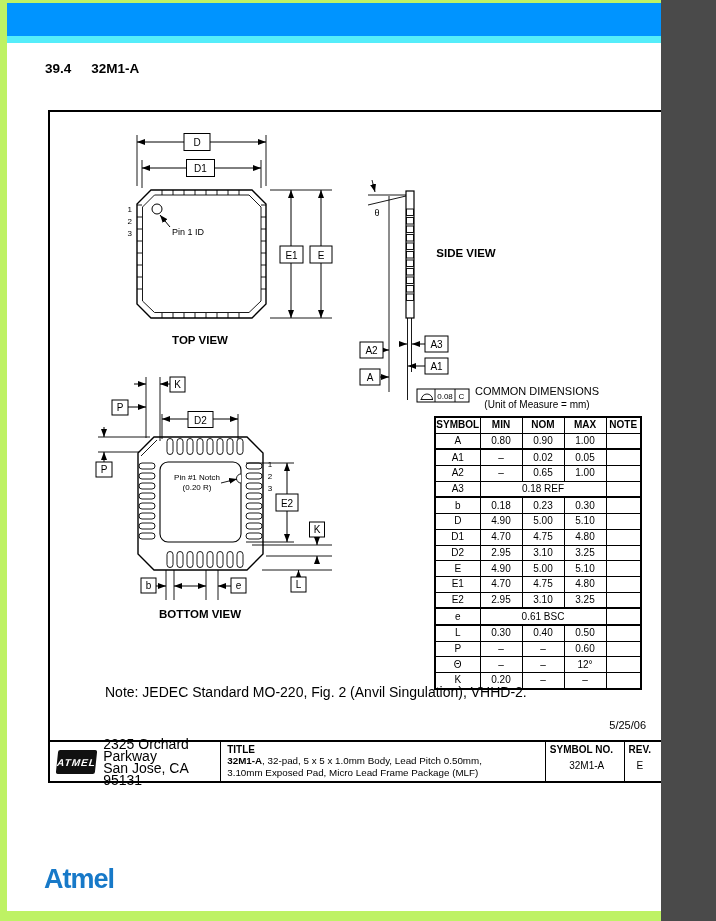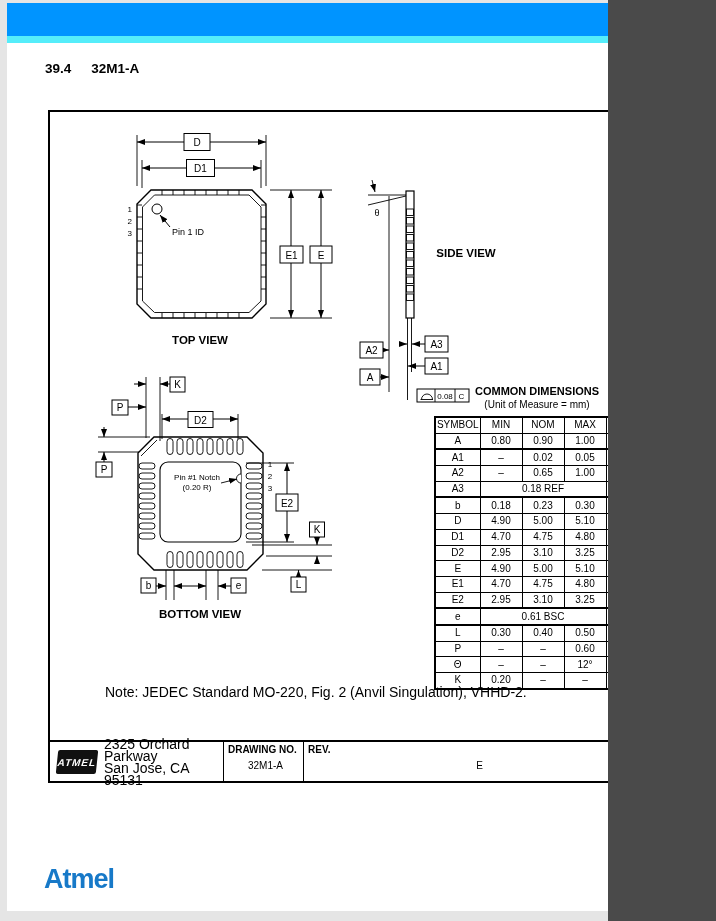--- a/index.html
+++ b/index.html
@@ -1,30 +1,30 @@
 <!DOCTYPE html>
 <html><head>
 <meta charset="utf-8">
 <style>
   html,body{margin:0;padding:0;background:#4a4a4a;}
-  .screen{position:relative;width:608px;height:921px;background:#e5e5e5;font-family:"Liberation Sans",sans-serif;color:#000;overflow:hidden;}
+  .screen{position:relative;width:661px;height:921px;background:#bef264;font-family:"Liberation Sans",sans-serif;color:#000;overflow:hidden;}
   .paper{position:absolute;left:7px;top:3px;width:702px;height:908px;background:#fff;}
   .topbar{position:absolute;left:7px;top:3px;width:702px;height:33px;background:#0094ff;}
   .cyanbar{position:absolute;left:7px;top:36px;width:702px;height:7px;background:#55edfa;}
   .heading{position:absolute;left:45px;top:61px;font-size:13.5px;font-weight:bold;}
   .heading .num{margin-right:20px;}
   .drawing-box{position:absolute;left:48px;top:110px;width:620px;height:673px;border:2px solid #000;box-sizing:border-box;background:#fff;}
   .views-svg{position:absolute;left:0;top:0;}
   svg text{font-family:"Liberation Sans",sans-serif;fill:#000;}
   .cdims-title{position:absolute;left:384px;top:273px;width:206px;text-align:center;line-height:13px;}
-  .cdims-title .l1{font-size:11px;font-weight:bold;}
+  .cdims-title .l1{font-size:11px;font-weight:normal;}
   .cdims-title .l2{font-size:10px;}
   .dims-table{position:absolute;left:384px;top:304px;border-collapse:collapse;table-layout:fixed;font-size:10px;}
   .dims-table th,.dims-table td{border:1px solid #000;padding:0;text-align:center;height:14.7px;line-height:1;font-weight:normal;}
-  .dims-table th{font-weight:normal;}
+  .dims-table th{font-weight:bold;}
   .dims-table{border:2px solid #000;}
   .dims-table tr.thick th,.dims-table tr.thick td{border-bottom-width:2px;}
   .note-line{position:absolute;left:55px;top:572px;font-size:14px;}
   .date-line{position:absolute;right:20px;top:607px;font-size:11px;}
   .title-block{position:absolute;left:0;top:628px;width:616px;height:41px;border-top:2px solid #000;display:flex;box-sizing:border-box;}
   .tb-cell{box-sizing:border-box;height:100%;}
   .tb-c1{width:173px;display:flex;align-items:center;gap:7px;padding-left:7px;}
   .tb-c2{width:330px;border-left:1.5px solid #000;padding:2px 0 0 6px;}
   .tb-c3{width:80px;border-left:1.5px solid #000;padding:2px 0 0 4px;text-align:left;}
   .tb-c4{flex:1;border-left:1.5px solid #000;padding:2px 15px 0 4px;}
@@ -352,22 +352,27 @@
     <div class="date-line">5/25/06</div>
 
     <div class="title-block">
       <div class="tb-cell tb-c1">
         <div class="atmel-old">ATMEL</div>
         <div class="addr">
           <div>2325 Orchard Parkway</div>
           <div>San Jose, CA  95131</div>
         </div>
       </div>
+      <div class="tb-cell tb-c2">
+        <div class="tb-label">TITLE</div>
+        <div class="tb-title-line"><b>32M1-A</b><span>, 32-pad, 5 x 5 x 1.0mm Body, Lead Pitch 0.50mm,</span></div>
+        <div class="tb-title-line">3.10mm Exposed  Pad, Micro Lead Frame Package (MLF)</div>
+      </div>
       <div class="tb-cell tb-c3">
-        <div class="tb-label">DRAWING NO.</div>
+        <div class="tb-label">SYMBOL NO.</div>
         <div class="tb-center">32M1-A</div>
       </div>
       <div class="tb-cell tb-c4">
         <div class="tb-label">REV.</div>
         <div class="tb-center">E</div>
       </div>
     </div>
   </div>
 
   <div class="brand">Atmel</div>

